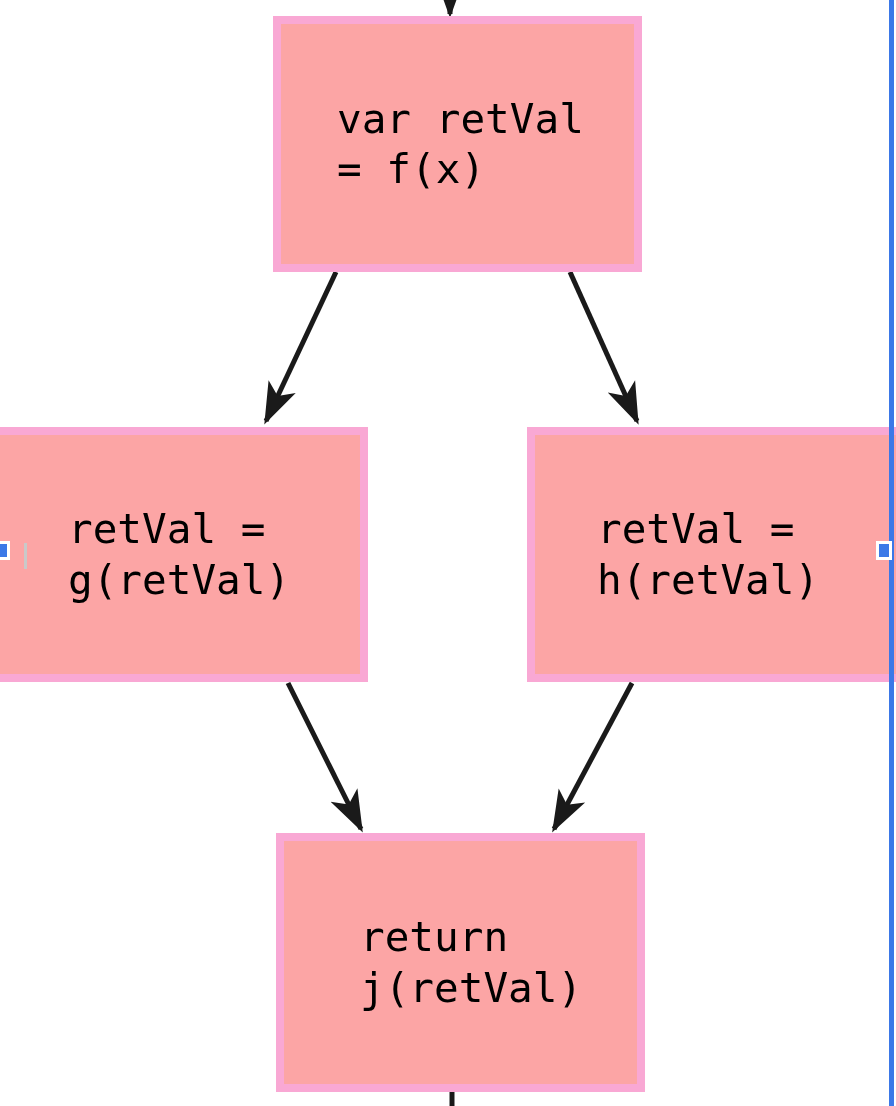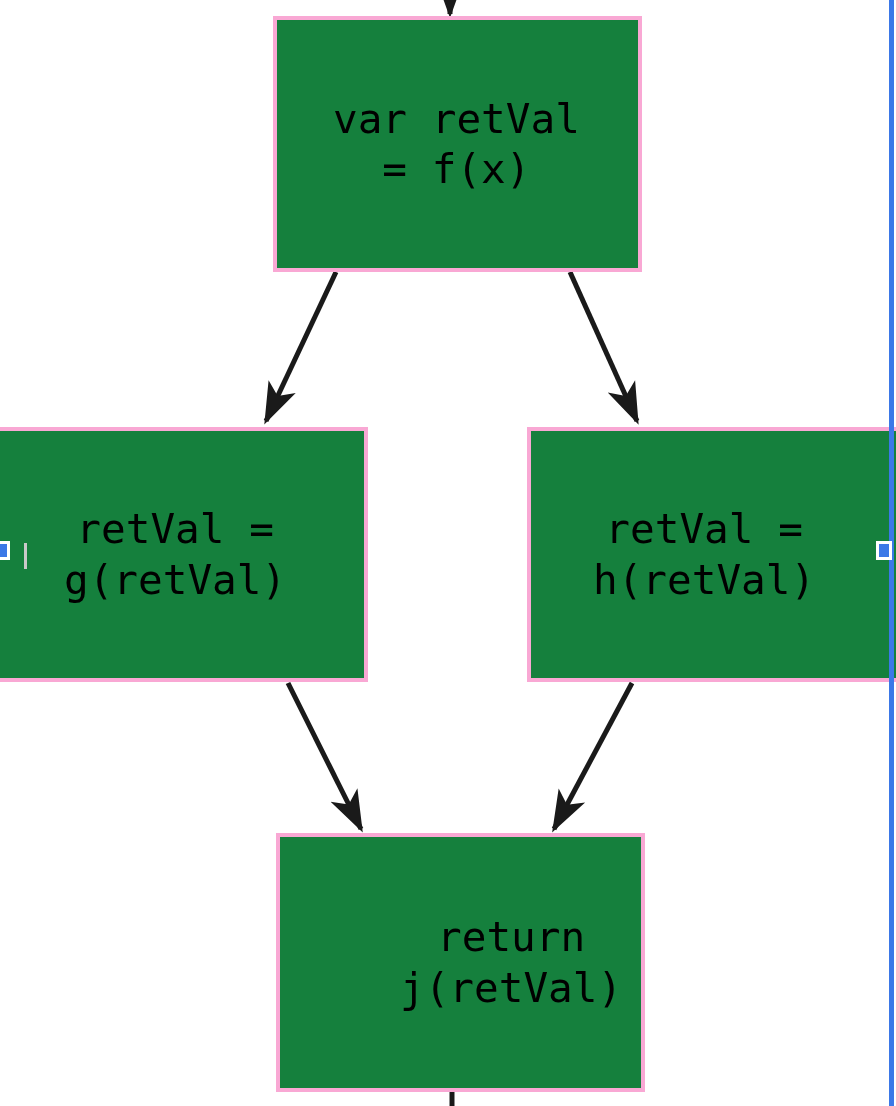--- a/index.html
+++ b/index.html
@@ -20,47 +20,46 @@
     position: absolute;
     left: 0;
     top: 0;
     width: 896px;
     height: 1106px;
     pointer-events: none;
   }
   .node {
     position: absolute;
     box-sizing: border-box;
-    background: #15803d;
-    border: 4px solid #f9a8d4;
+    background: #fca5a5;
+    border: 8px solid #f9a8d4;
     display: flex;
     align-items: center;
     justify-content: flex-start;
-    text-align: center;
   }
   .node-label {
     font-family: "DejaVu Sans Mono", "Liberation Mono", monospace;
     font-size: 41px;
     line-height: 1.22;
     color: #000000;
     white-space: pre;
     letter-spacing: 0px;
   }
   
   #node-entry   { left: 273px; top: 16px;  width: 369px; height: 256px; }
   #node-entry .node-label   { padding-left: 56px; }
 
   #node-left    { left: -26px; top: 427px; width: 394px; height: 255px; }
   #node-left .node-label    { padding-left: 86px; }
 
   #node-right   { left: 527px; top: 427px; width: 395px; height: 255px; }
   #node-right .node-label   { padding-left: 62px; }
 
   #node-exit    { left: 276px; top: 833px; width: 369px; height: 259px; }
-  #node-exit .node-label    { padding-left: 120px; }
+  #node-exit .node-label    { padding-left: 76px; }
 
   
   .sel-line-right {
     position: absolute;
     top: 0;
     left: 889px;
     width: 5px;
     height: 1106px;
     background: #3b78e7;
   }

